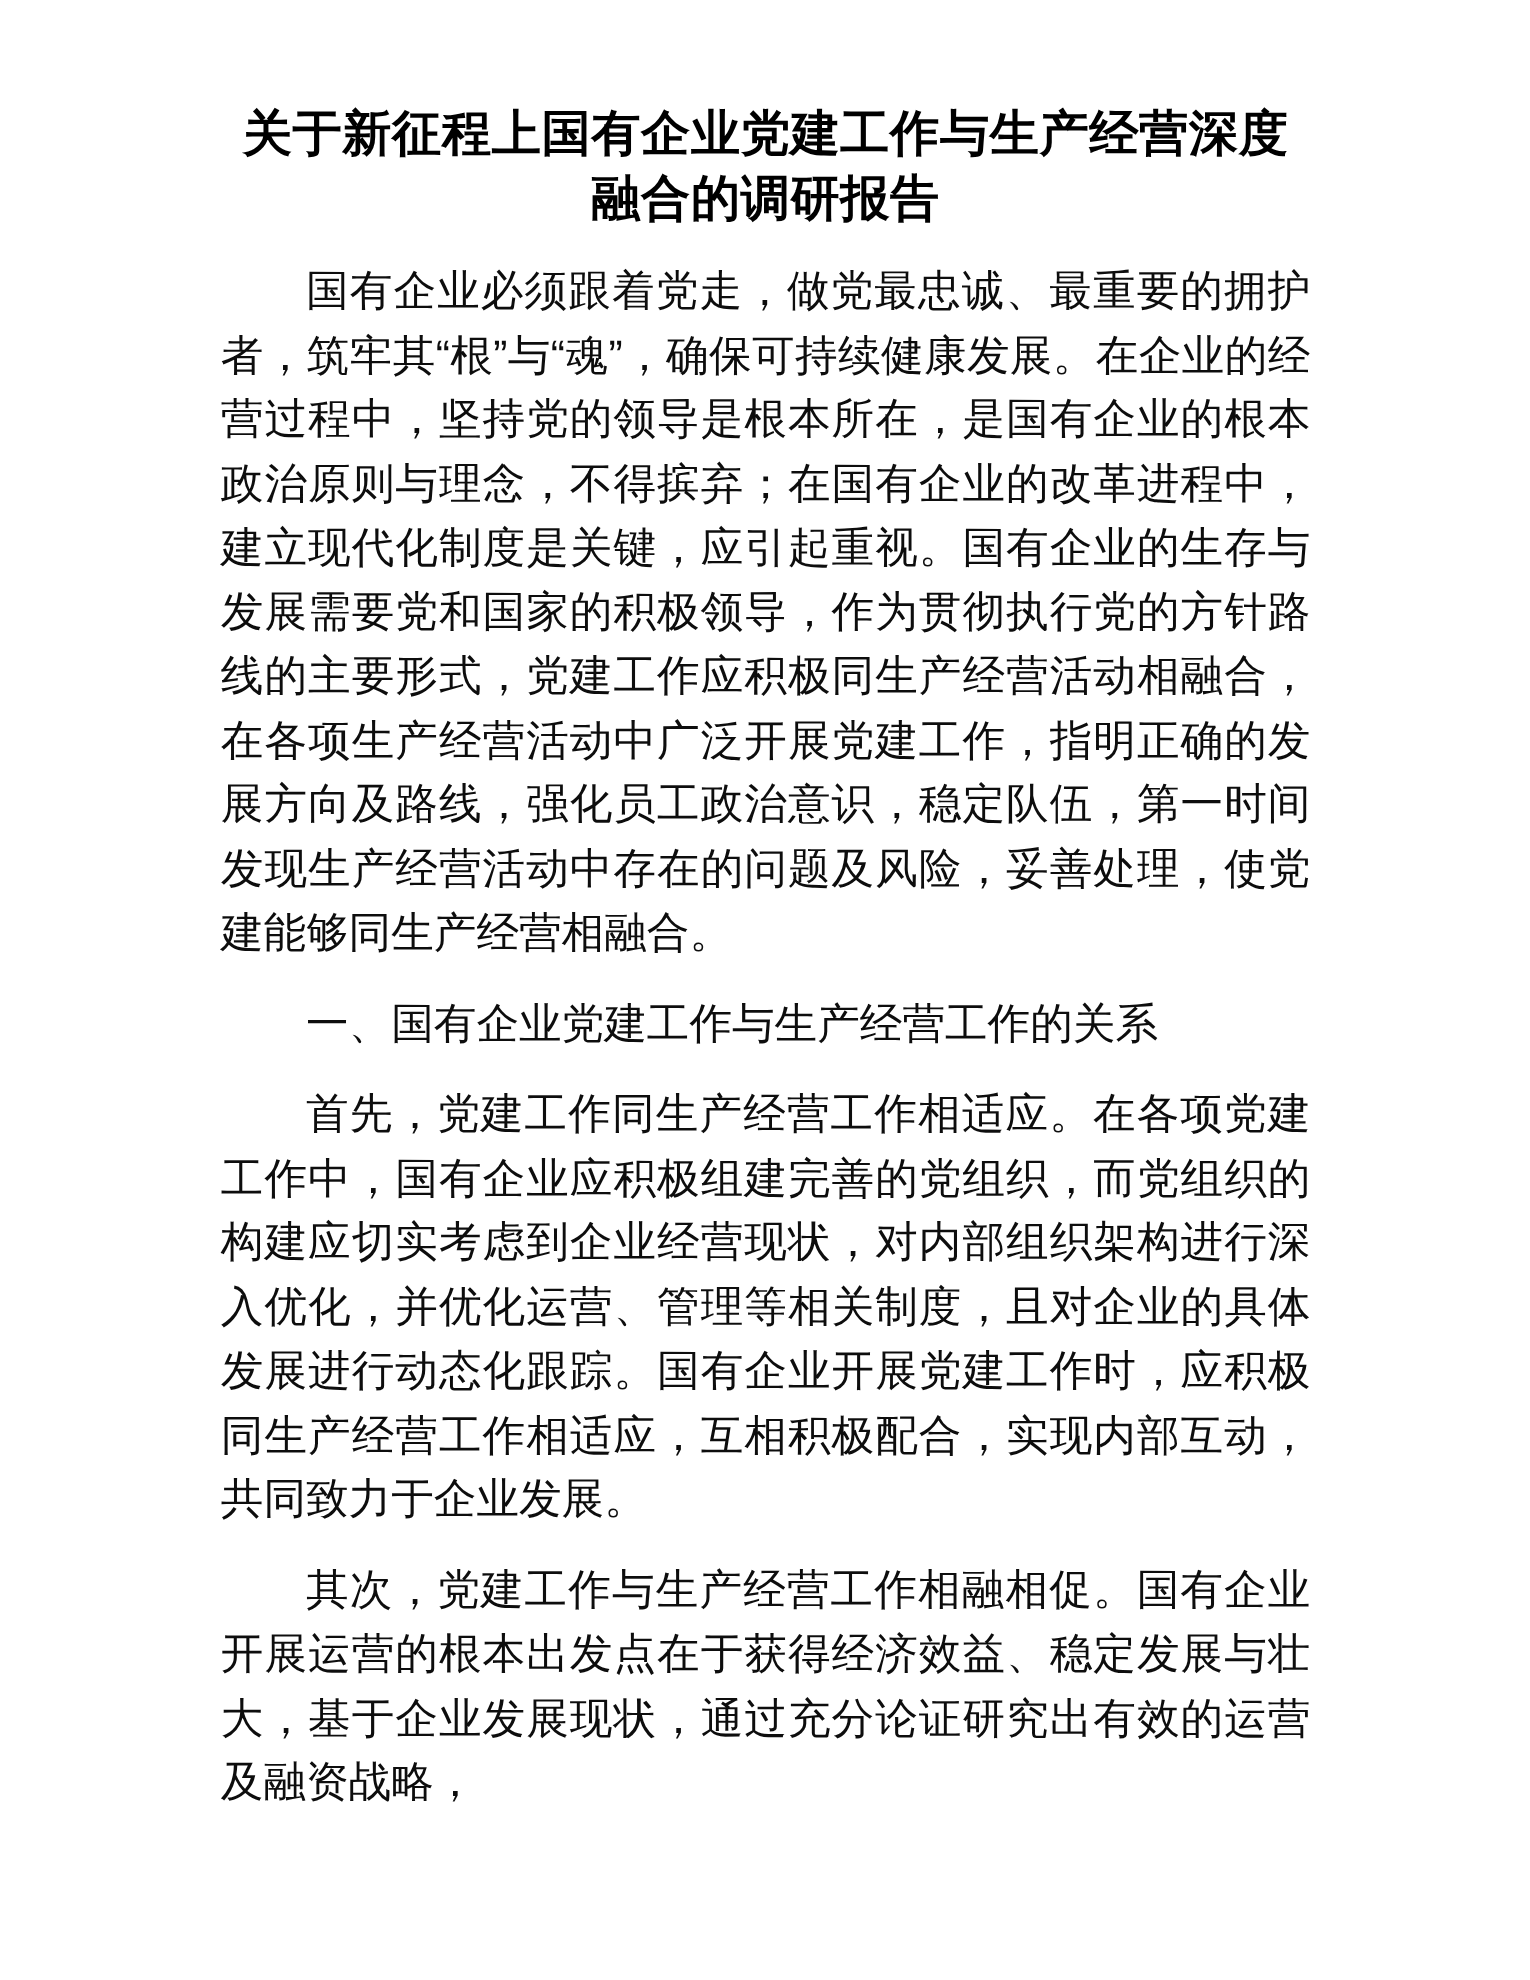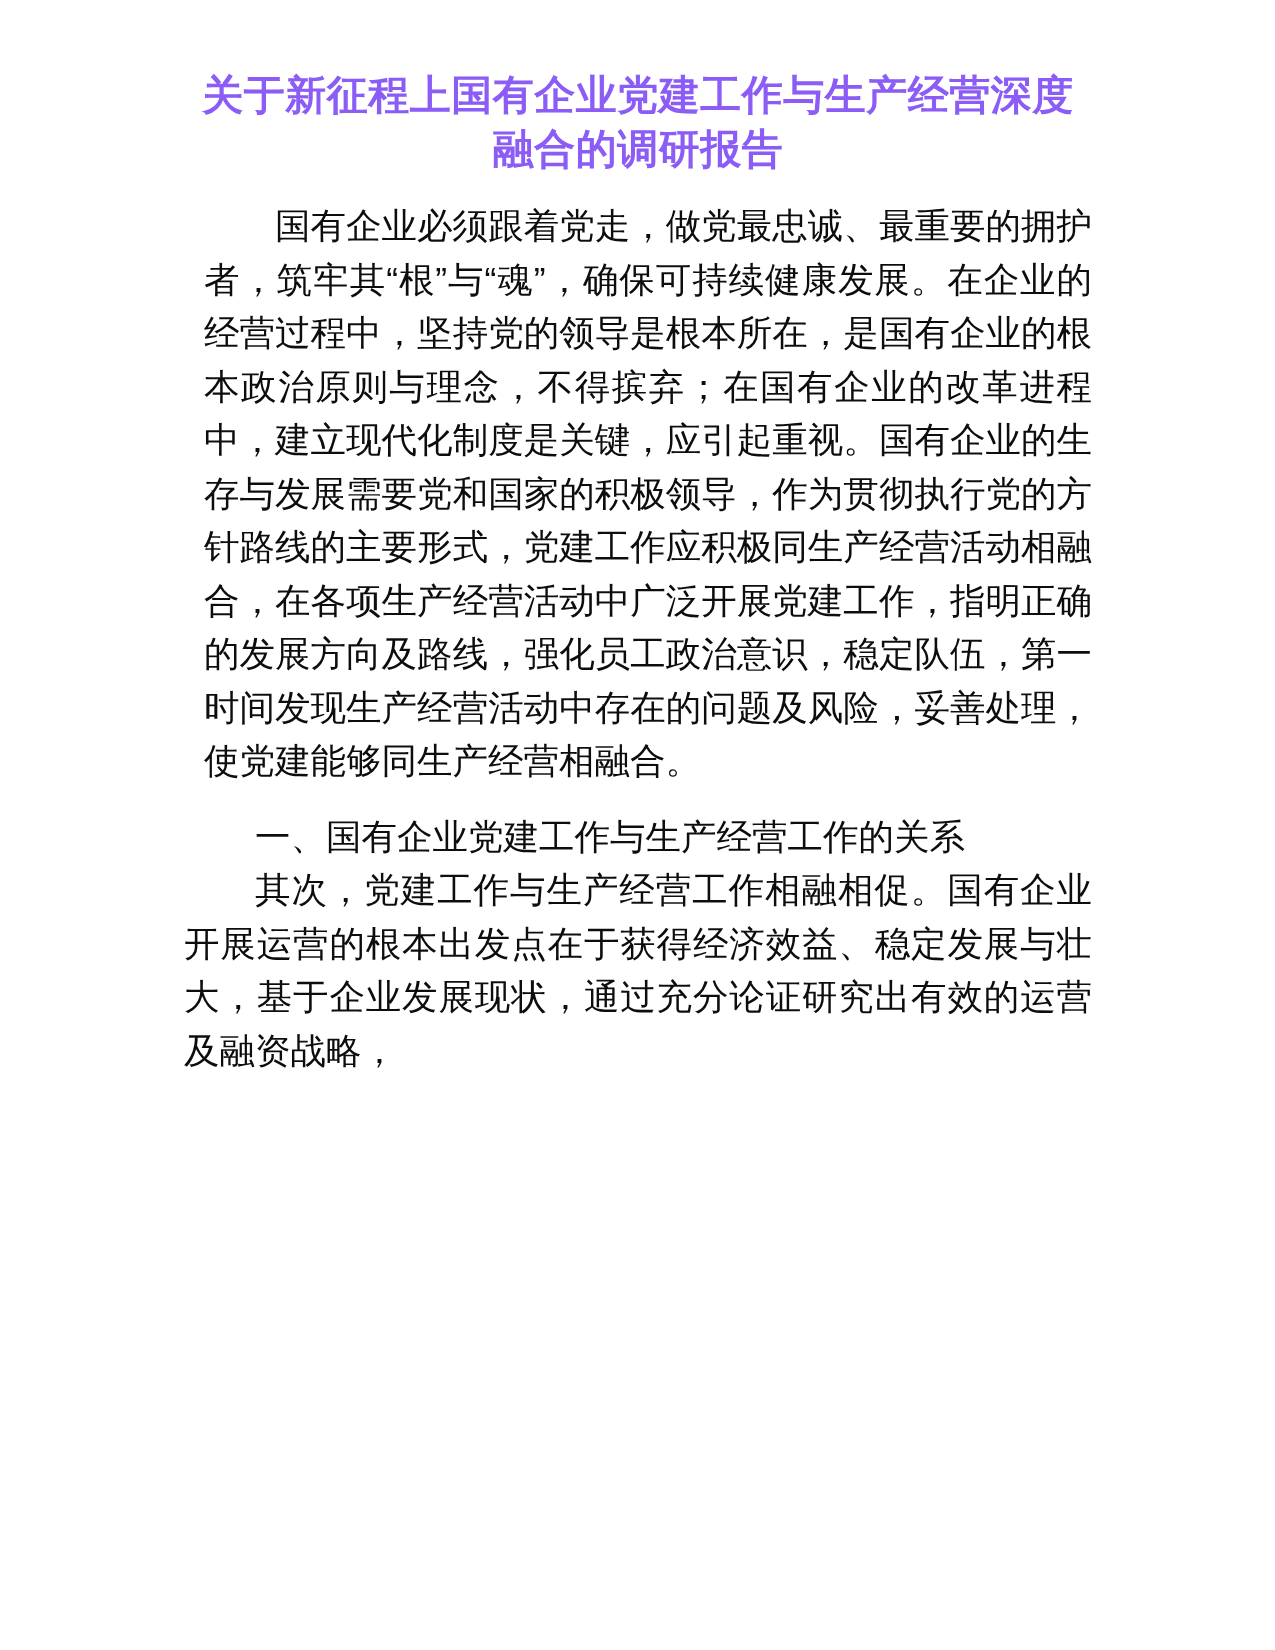--- a/index.html
+++ b/index.html
@@ -21,47 +21,46 @@
   }
   .content {
     position: absolute;
     left: 184px;
     top: 0;
     width: 908px;
   }
 
   
   .doc-title {
-    margin: 0;
+    margin: 16px;
     padding-top: 68px;
     font-size: 41px;
     line-height: 1.32;
     font-weight: 700;
     text-align: center;
     letter-spacing: 0.5px;
-    color: #8b5cf6;
+    color: #000000;
     
   }
 
   
   .para {
     margin: 0;
     font-size: 35.5px;
     line-height: 53.5px;
     font-weight: 400;
     color: #0d0d0d;
     text-align: justify;
     text-justify: inter-character;
     text-indent: 71px;           
     letter-spacing: 0px;
     word-break: break-all;
   }
   .para.first-body {
     margin-top: 24px;
-    margin-left: 20px;
   }
 
   
   .section-heading {
     margin: 0;
     padding-top: 22px;
     font-size: 35.5px;
     line-height: 53.5px;
     font-weight: 400;
     color: #0d0d0d;
@@ -81,17 +80,18 @@
 
 <div class="page">
   <div class="content">
 
     <h1 class="doc-title">关于新征程上国有企业党建工作与生产经营深度融合的调研报告</h1>
 
     <p class="para first-body">国有企业必须跟着党走，做党最忠诚、最重要的拥护者，筑牢其“根”与“魂”，确保可持续健康发展。在企业的经营过程中，坚持党的领导是根本所在，是国有企业的根本政治原则与理念，不得摈弃；在国有企业的改革进程中，建立现代化制度是关键，应引起重视。国有企业的生存与发展需要党和国家的积极领导，作为贯彻执行党的方针路线的主要形式，党建工作应积极同生产经营活动相融合，在各项生产经营活动中广泛开展党建工作，指明正确的发展方向及路线，强化员工政治意识，稳定队伍，第一时间发现生产经营活动中存在的问题及风险，妥善处理，使党建能够同生产经营相融合。</p>
 
     <p class="section-heading">一、国有企业党建工作与生产经营工作的关系</p>
 
+    <p class="para after-heading">首先，党建工作同生产经营工作相适应。在各项党建工作中，国有企业应积极组建完善的党组织，而党组织的构建应切实考虑到企业经营现状，对内部组织架构进行深入优化，并优化运营、管理等相关制度，且对企业的具体发展进行动态化跟踪。国有企业开展党建工作时，应积极同生产经营工作相适应，互相积极配合，实现内部互动，共同致力于企业发展。</p>
 
     <p class="para">其次，党建工作与生产经营工作相融相促。国有企业开展运营的根本出发点在于获得经济效益、稳定发展与壮大，基于企业发展现状，通过充分论证研究出有效的运营及融资战略，</p>
 
   </div>
 </div>
 
 </body></html>

